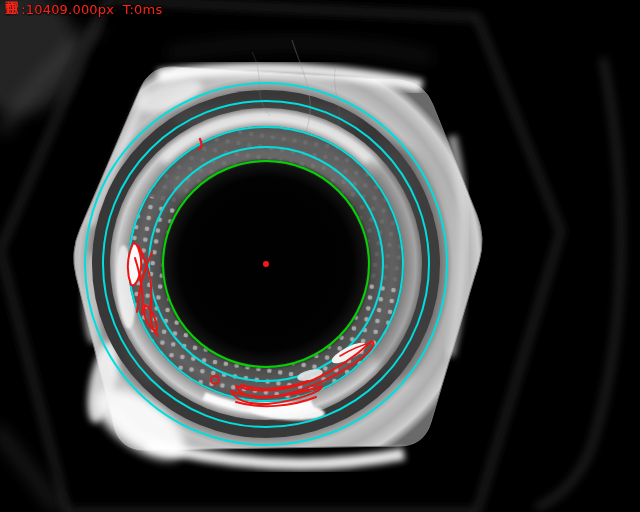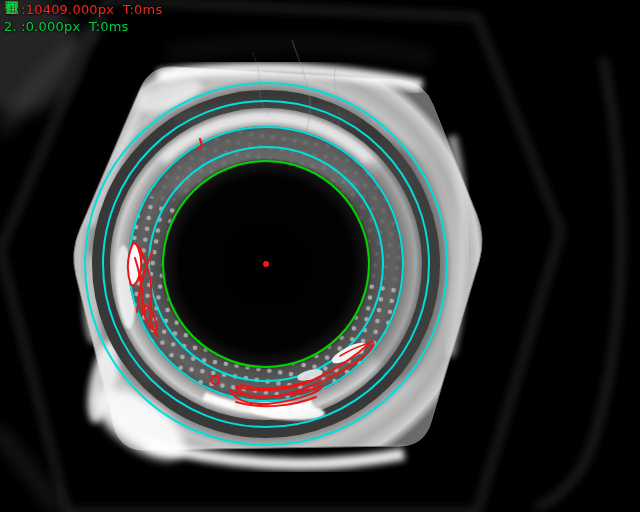--- a/index.html
+++ b/index.html
@@ -160,20 +160,15 @@
 
   <circle cx="266" cy="264" fill="#ff1414" r="3"></circle>
 </svg>
 
 <div class="ovl">
   <div class="ovl-line l1"><span>1. </span><svg class="cjk" viewBox="0 0 13 13">
           <path d="M1,1.2 H12 M6.5,1.2 V3.6 M2.2,3.6 H10.8 V12.4 H2.2 Z M5.1,3.6 V12.4 M7.9,3.6 V12.4 M2.2,8.6 H10.8"></path>
         </svg><svg class="cjk" viewBox="0 0 13 13">
           <path d="M0.8,3.4 H6.2 M3.5,1 V12.8 M3.5,3.8 C2.8,5.2 1.9,6.2 0.8,7 M3.7,3.8 C4.3,4.9 5.1,5.7 6,6.2 M7.6,2 H12.2 V5.8 H7.6 Z M8.6,7 C8.4,9 7.9,10.9 6.9,12.6 M11.2,7 C11.4,9.2 11.9,11 12.8,12.6"></path>
         </svg><span>:10409.000px  T:0ms</span></div>
-  <div class="ovl-line l2"><span>2. </span><svg class="cjk" viewBox="0 0 13 13">
-          <path d="M1,1.2 H12 M6.5,1.2 V3.6 M2.2,3.6 H10.8 V12.4 H2.2 Z M5.1,3.6 V12.4 M7.9,3.6 V12.4 M2.2,8.6 H10.8"></path>
-        </svg><svg class="cjk" viewBox="0 0 13 13">
-          <path d="M0.8,3.4 H6.2 M3.5,1 V12.8 M3.5,3.8 C2.8,5.2 1.9,6.2 0.8,7 M3.7,3.8 C4.3,4.9 5.1,5.7 6,6.2 M7.6,2 H12.2 V5.8 H7.6 Z M8.6,7 C8.4,9 7.9,10.9 6.9,12.6 M11.2,7 C11.4,9.2 11.9,11 12.8,12.6"></path>
-        </svg><span>:0.000px  T:0ms</span></div>
 </div>
 
 </div>
 
 </body></html>

